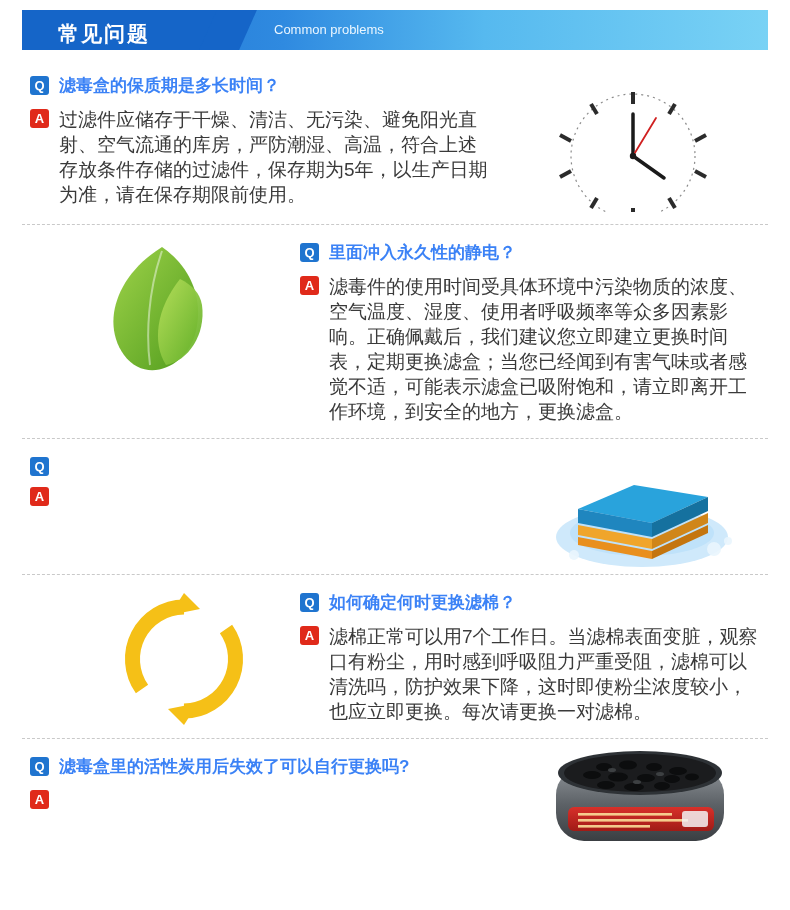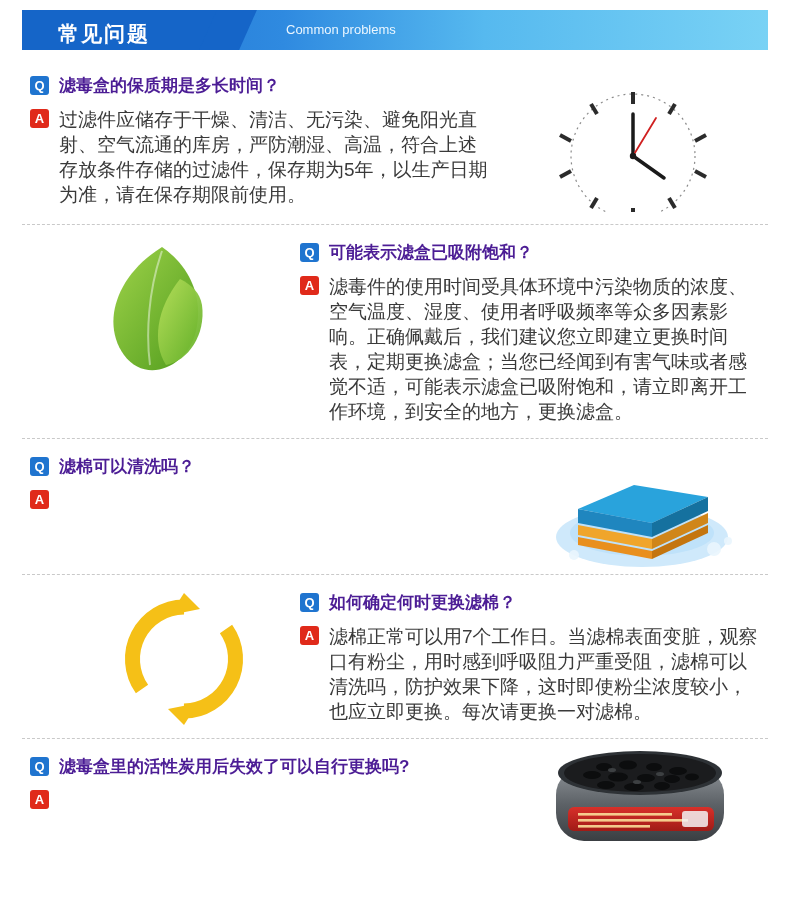--- a/index.html
+++ b/index.html
@@ -46,21 +46,21 @@
     position: absolute;
     left: 36px; top: 11px;
     font-size: 21px;
     font-weight: bold;
     color: #ffffff;
     letter-spacing: 2px;
     line-height: 26px;
   }
   .header-sub {
     position: absolute;
-    left: 264px; top: 12px;
+    left: 252px; top: 12px;
     font-size: 13px;
     color: #eaf6ff;
     line-height: 16px;
   }
 
   
   .faq {
     position: relative;
     width: 746px;
     margin-left: 22px;
@@ -83,21 +83,21 @@
     border-radius: 3px;
     margin-top: 2px;
   }
   .badge-q { background: #1f74cf; }
   .badge-a { background: #e02a1a; }
 
   .qtext {
     margin-left: 10px;
     font-size: 17px;
     font-weight: bold;
-    color: #4c1d95;
+    color: #3b82f6;
     line-height: 24px;
   }
   .aline {
     display: flex;
     align-items: flex-start;
     margin-top: 9px;
   }
   .atext {
     margin-left: 10px;
     font-size: 19px;
@@ -176,21 +176,21 @@
         <line x1="95" y1="74" x2="118" y2="36" stroke="#d02020" stroke-width="1.8" stroke-linecap="round"></line>
         <circle cx="95" cy="74" r="3.2" fill="#1a1a1a"></circle>
       </svg>
     </div>
   </div>
 
   <div class="faq" style="min-height:172px;">
     <div class="indent-right">
       <div class="qline">
         <div class="badge badge-q">Q</div>
-        <div class="qtext">可能表示滤盒已吸附饱和？</div>
+        <div class="qtext">里面冲入永久性的静电？</div>
       </div>
       <div class="aline">
         <div class="badge badge-a">A</div>
         <div class="atext">滤毒件的使用时间受具体环境中污染物质的浓度、空气温度、湿度、使用者呼吸频率等众多因素影响。正确佩戴后，我们建议您立即建立更换时间表，定期更换滤盒；当您已经闻到有害气味或者感觉不适，可能表示滤盒已吸附饱和，请立即离开工作环境，到安全的地方，更换滤盒。</div>
       </div>
     </div>
     <div class="art leaf" style="left:62px; top:14px;">
       <svg viewBox="0 0 170 150" width="170" height="150">
         <defs>
           <linearGradient id="lg1" x1="0" y1="0" x2="1" y2="1">
@@ -206,21 +206,20 @@
         <path d="M96,40 C72,70 68,104 82,126 C104,122 122,96 118,66 C116,54 108,46 96,40 Z" fill="url(#lg2)" opacity="0.95"></path>
         <path d="M78,12 C64,52 62,96 66,126" stroke="#ffffff" stroke-width="2" fill="none" opacity="0.45"></path>
       </svg>
     </div>
   </div>
 
   <div class="faq" style="min-height:136px;">
     <div class="body-pad-q">
       <div class="qline">
         <div class="badge badge-q">Q</div>
-        <div class="qtext">滤棉可以清洗吗？</div>
       </div>
       <div class="aline">
         <div class="badge badge-a">A</div>
       </div>
     </div>
     <div class="art cotton" style="right:30px; top:6px;">
       <svg viewBox="0 0 200 130" width="200" height="130">
         <ellipse cx="104" cy="92" rx="86" ry="30" fill="#cfe9fb"></ellipse>
         <ellipse cx="104" cy="88" rx="72" ry="23" fill="#bfe2fa"></ellipse>
         <g>

